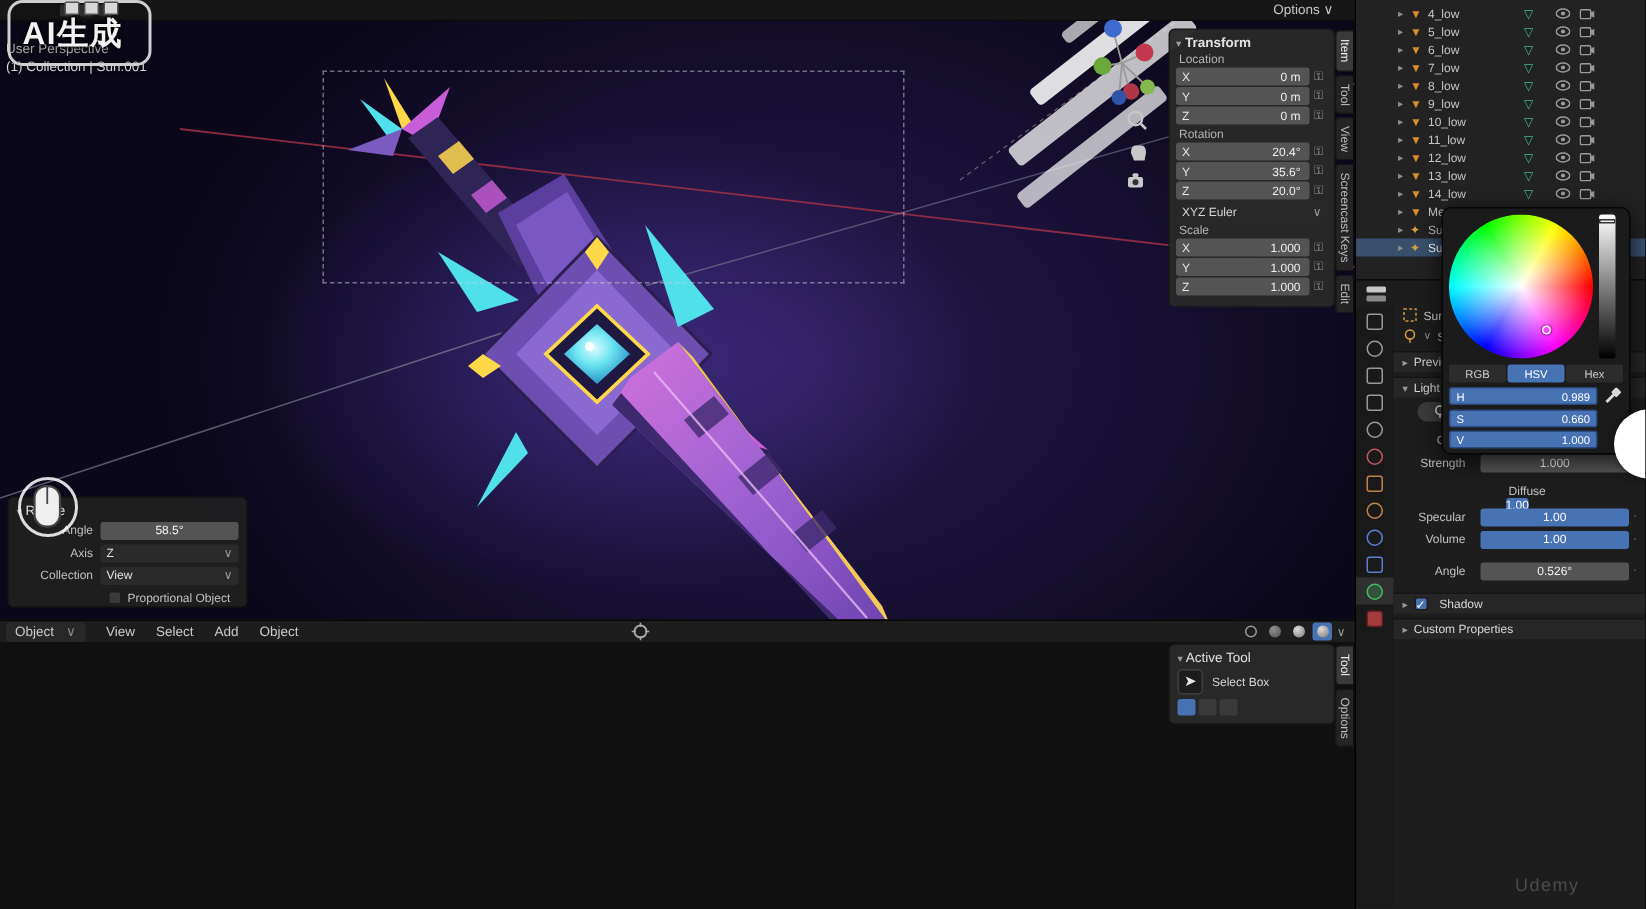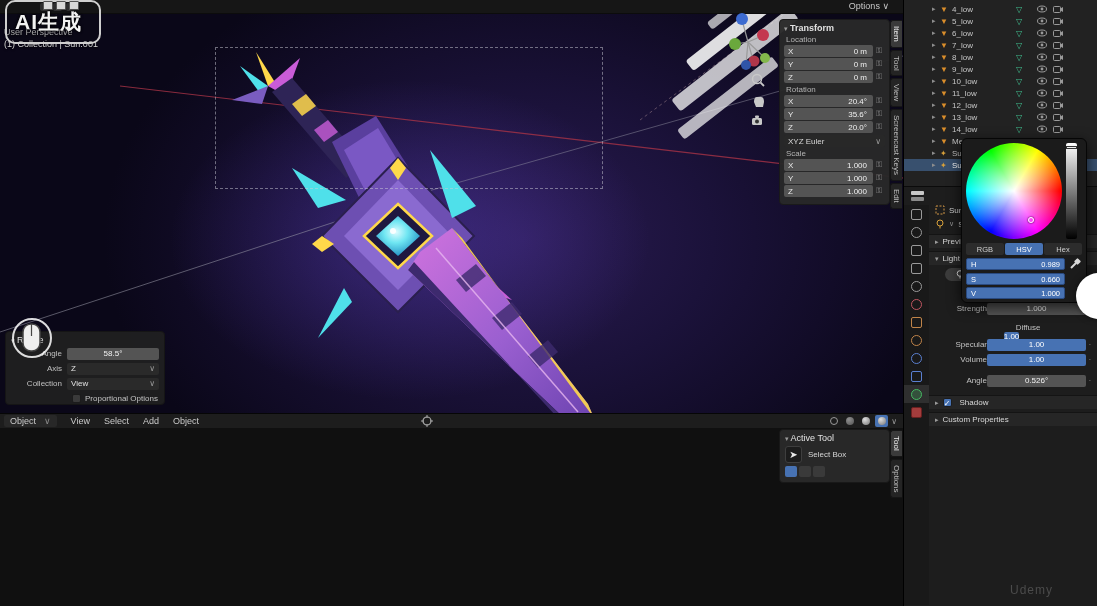--- a/index.html
+++ b/index.html
@@ -138,21 +138,21 @@
   .pt-redfill { background:#a33c3c; border:1px solid #6a2020; }
 
   #props-body { position:absolute; left:25px; top:16px; width:169px; }
   .crumb-row { display:flex; align-items:center; height:14px; font-size:8px; color:#d2d2d2; padding-left:6px; gap:4px; }
   .sec-row { display:flex; align-items:center; height:14px; font-size:8px; color:#d8d8d8; background:#262626;
     border-top:1px solid #141414; padding-left:6px; gap:4px; margin-top:3px; }
   .sec-arrow { color:#9b9b9b; font-size:7px; }
   #light-type-btn { margin:3px 0 0 16px; width:52px; height:13px; background:#3c3c3c; border-radius:7px;
     font-size:8px; color:#e4e4e4; display:flex; align-items:center; justify-content:center; gap:3px; }
   .prop-row { display:flex; align-items:center; height:13px; margin-top:2px; padding-right:4px; }
-  .prop-label { width:58px; text-align:right; font-size:8px; color:#c2c2c2; padding-right:0; }
+  .prop-label { width:58px; text-align:right; font-size:8px; color:#c2c2c2; padding-right:10px; }
   .prop-swatch { flex:1; height:12px; border-radius:2px; }
   .prop-field { flex:1; height:12px; background:#545454; border-radius:2px; font-size:8px; color:#f2f2f2;
     display:flex; align-items:center; justify-content:center; }
   .prop-slider { flex:1; height:12px; background:#4772b3; border-radius:2px; font-size:8px; color:#fff;
     display:flex; align-items:center; justify-content:center; }
   .anim-dot { width:8px; text-align:center; color:#8c8c8c; font-size:7px; }
   #udemy { left:1010px; top:583px; font-size:12px; color:#4b4b4b; letter-spacing:1px; z-index:4; }
 
   
   #picker { left:961px; top:138px; width:126px; height:165px; background:#1b1b1b; border:1px solid #060606;
@@ -422,21 +422,21 @@
       </div>
       <div class="op-row">
         <span class="op-label">Collection</span>
         <div class="op-dd">
           <span>View</span>
           <span class="dd-ch">∨</span>
         </div>
       </div>
       <div class="op-row" style="padding-left:61px;">
         <span class="cbx"></span>
-        <span style="font-size:8px;color:#c2c2c2;">Proportional Options</span>
+        <span style="font-size:8px;color:#c2c2c2;">Proportional Object</span>
       </div>
     </div>
 
     <svg id="mouse-widget" class="abs" width="44" height="44">
       <circle cx="24" cy="22" r="19" fill="none" stroke="rgba(255,255,255,.85)" stroke-width="2"></circle>
       <rect x="15" y="8" width="17" height="27" rx="8" fill="#efefef" stroke="#444" stroke-width="1.5"></rect>
       <line x1="23.5" y1="8" x2="23.5" y2="20" stroke="#444" stroke-width="1.2"></line>
     </svg>
   </div>
 

